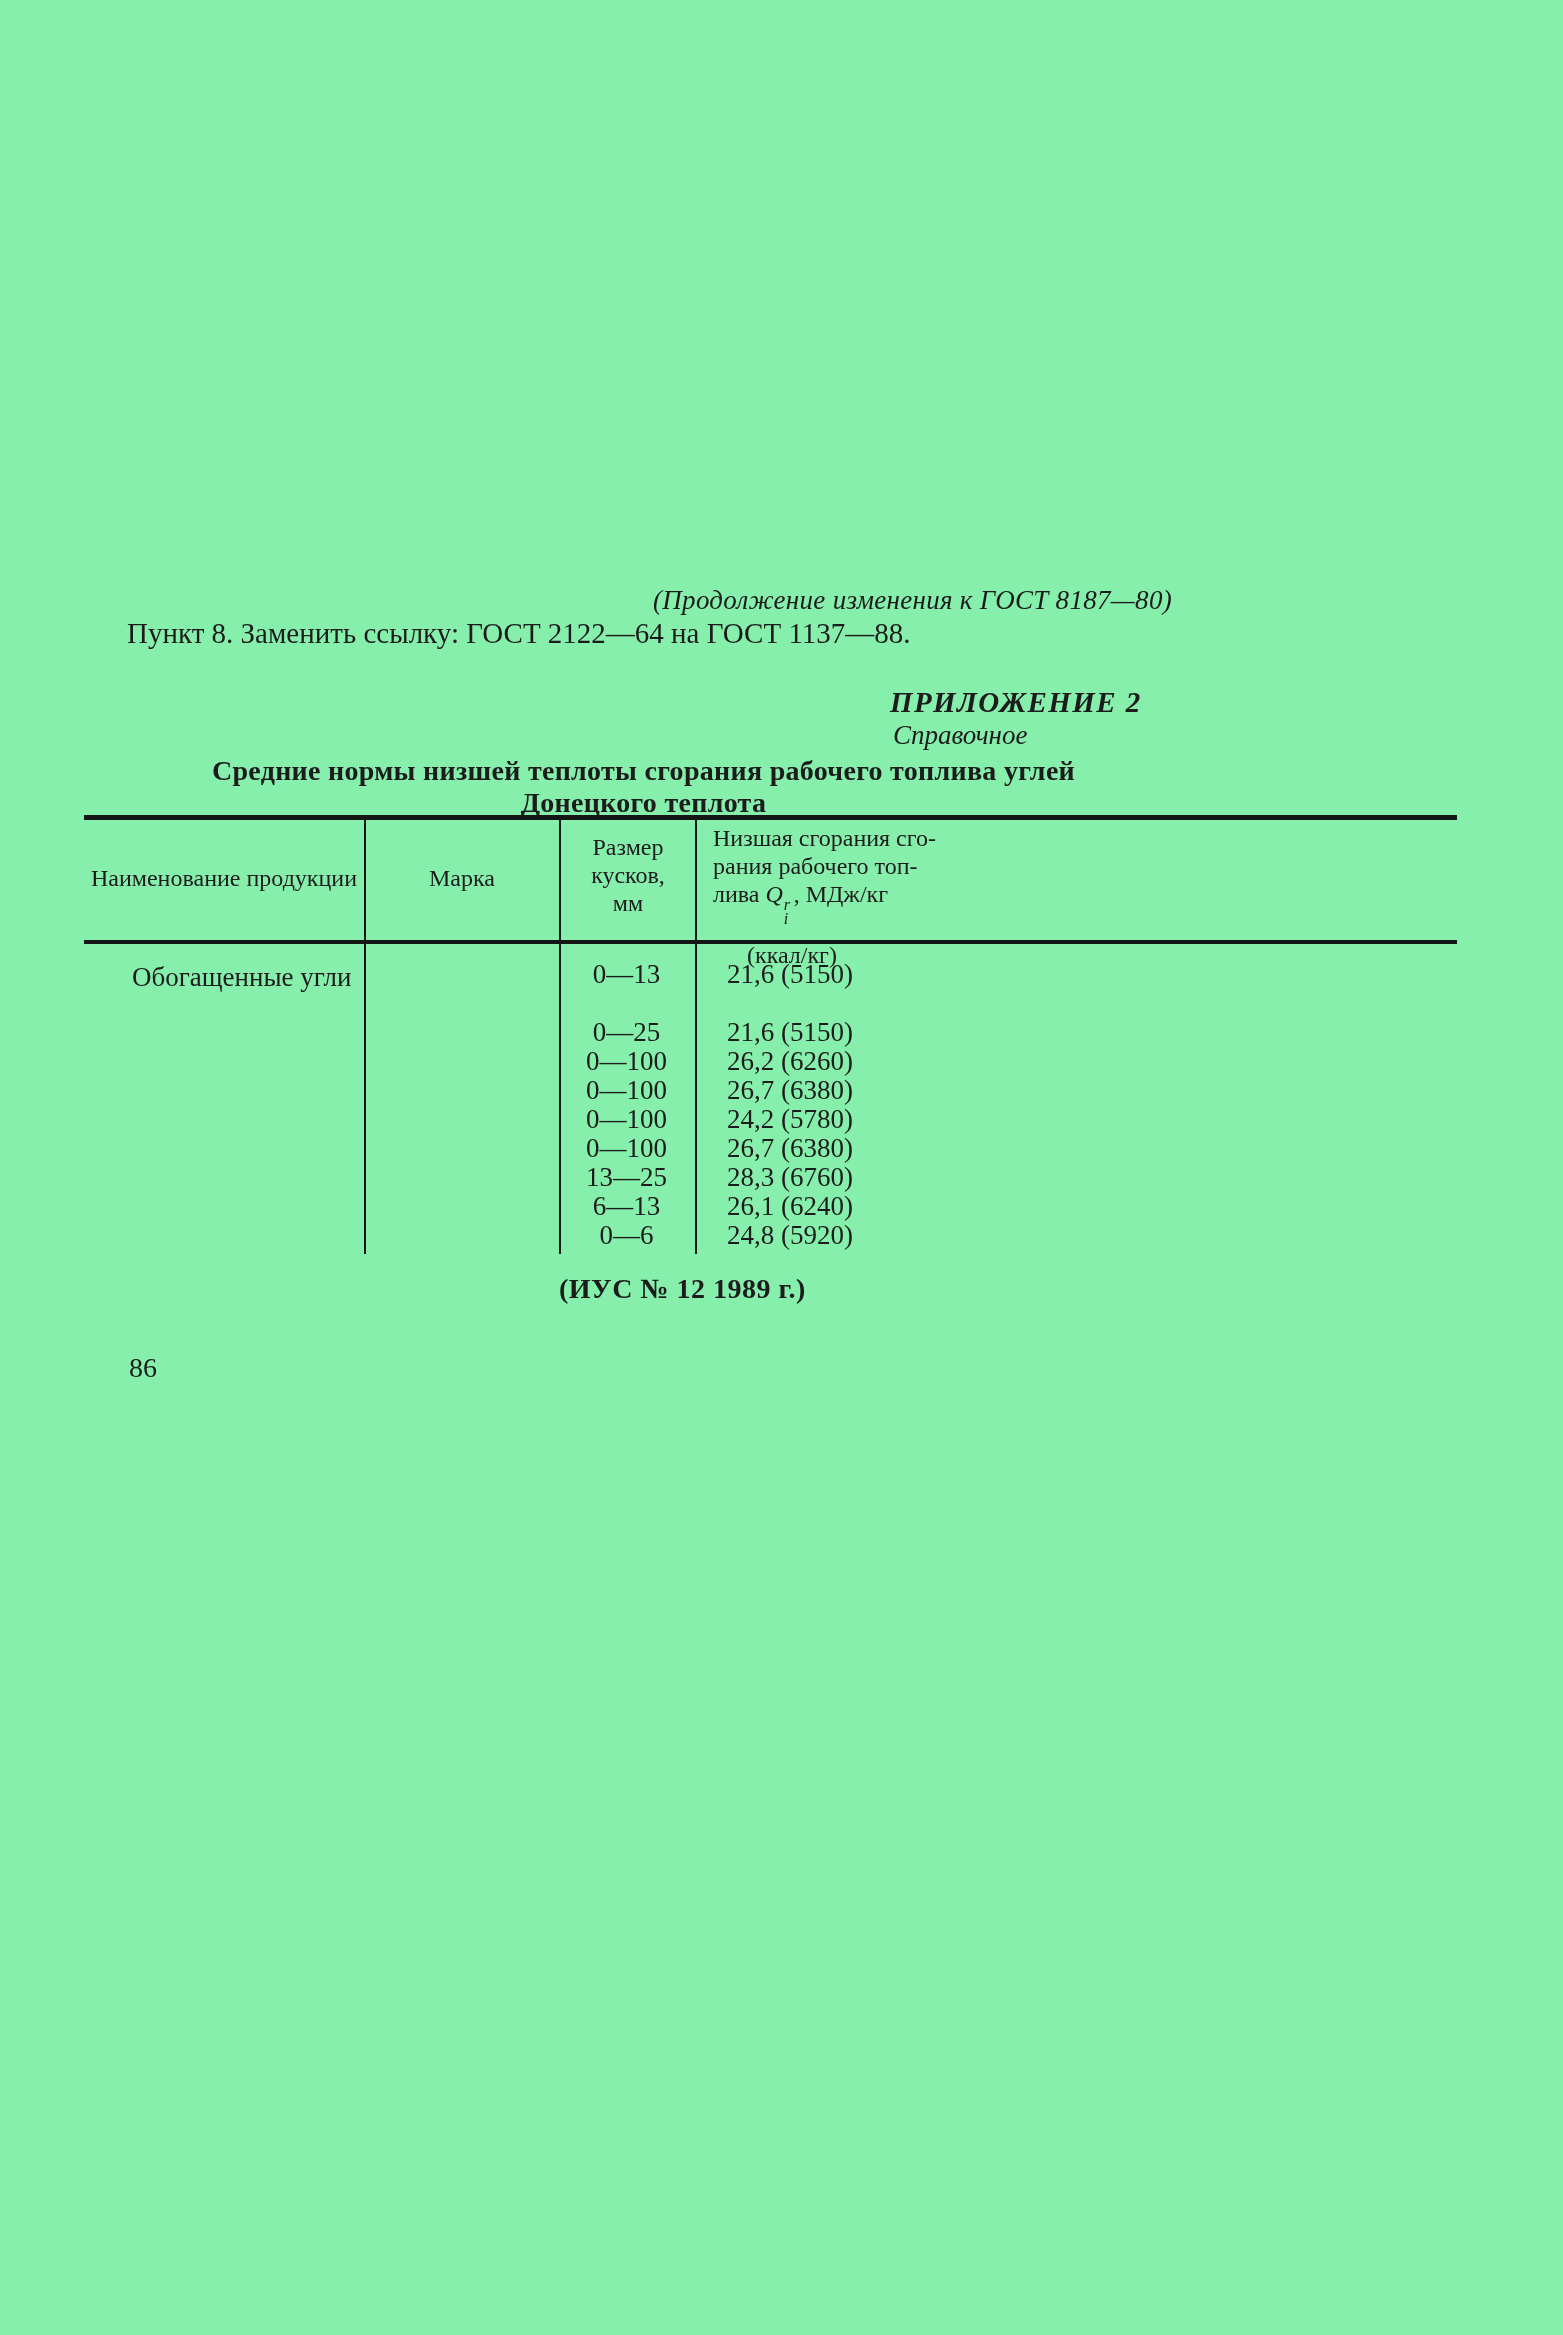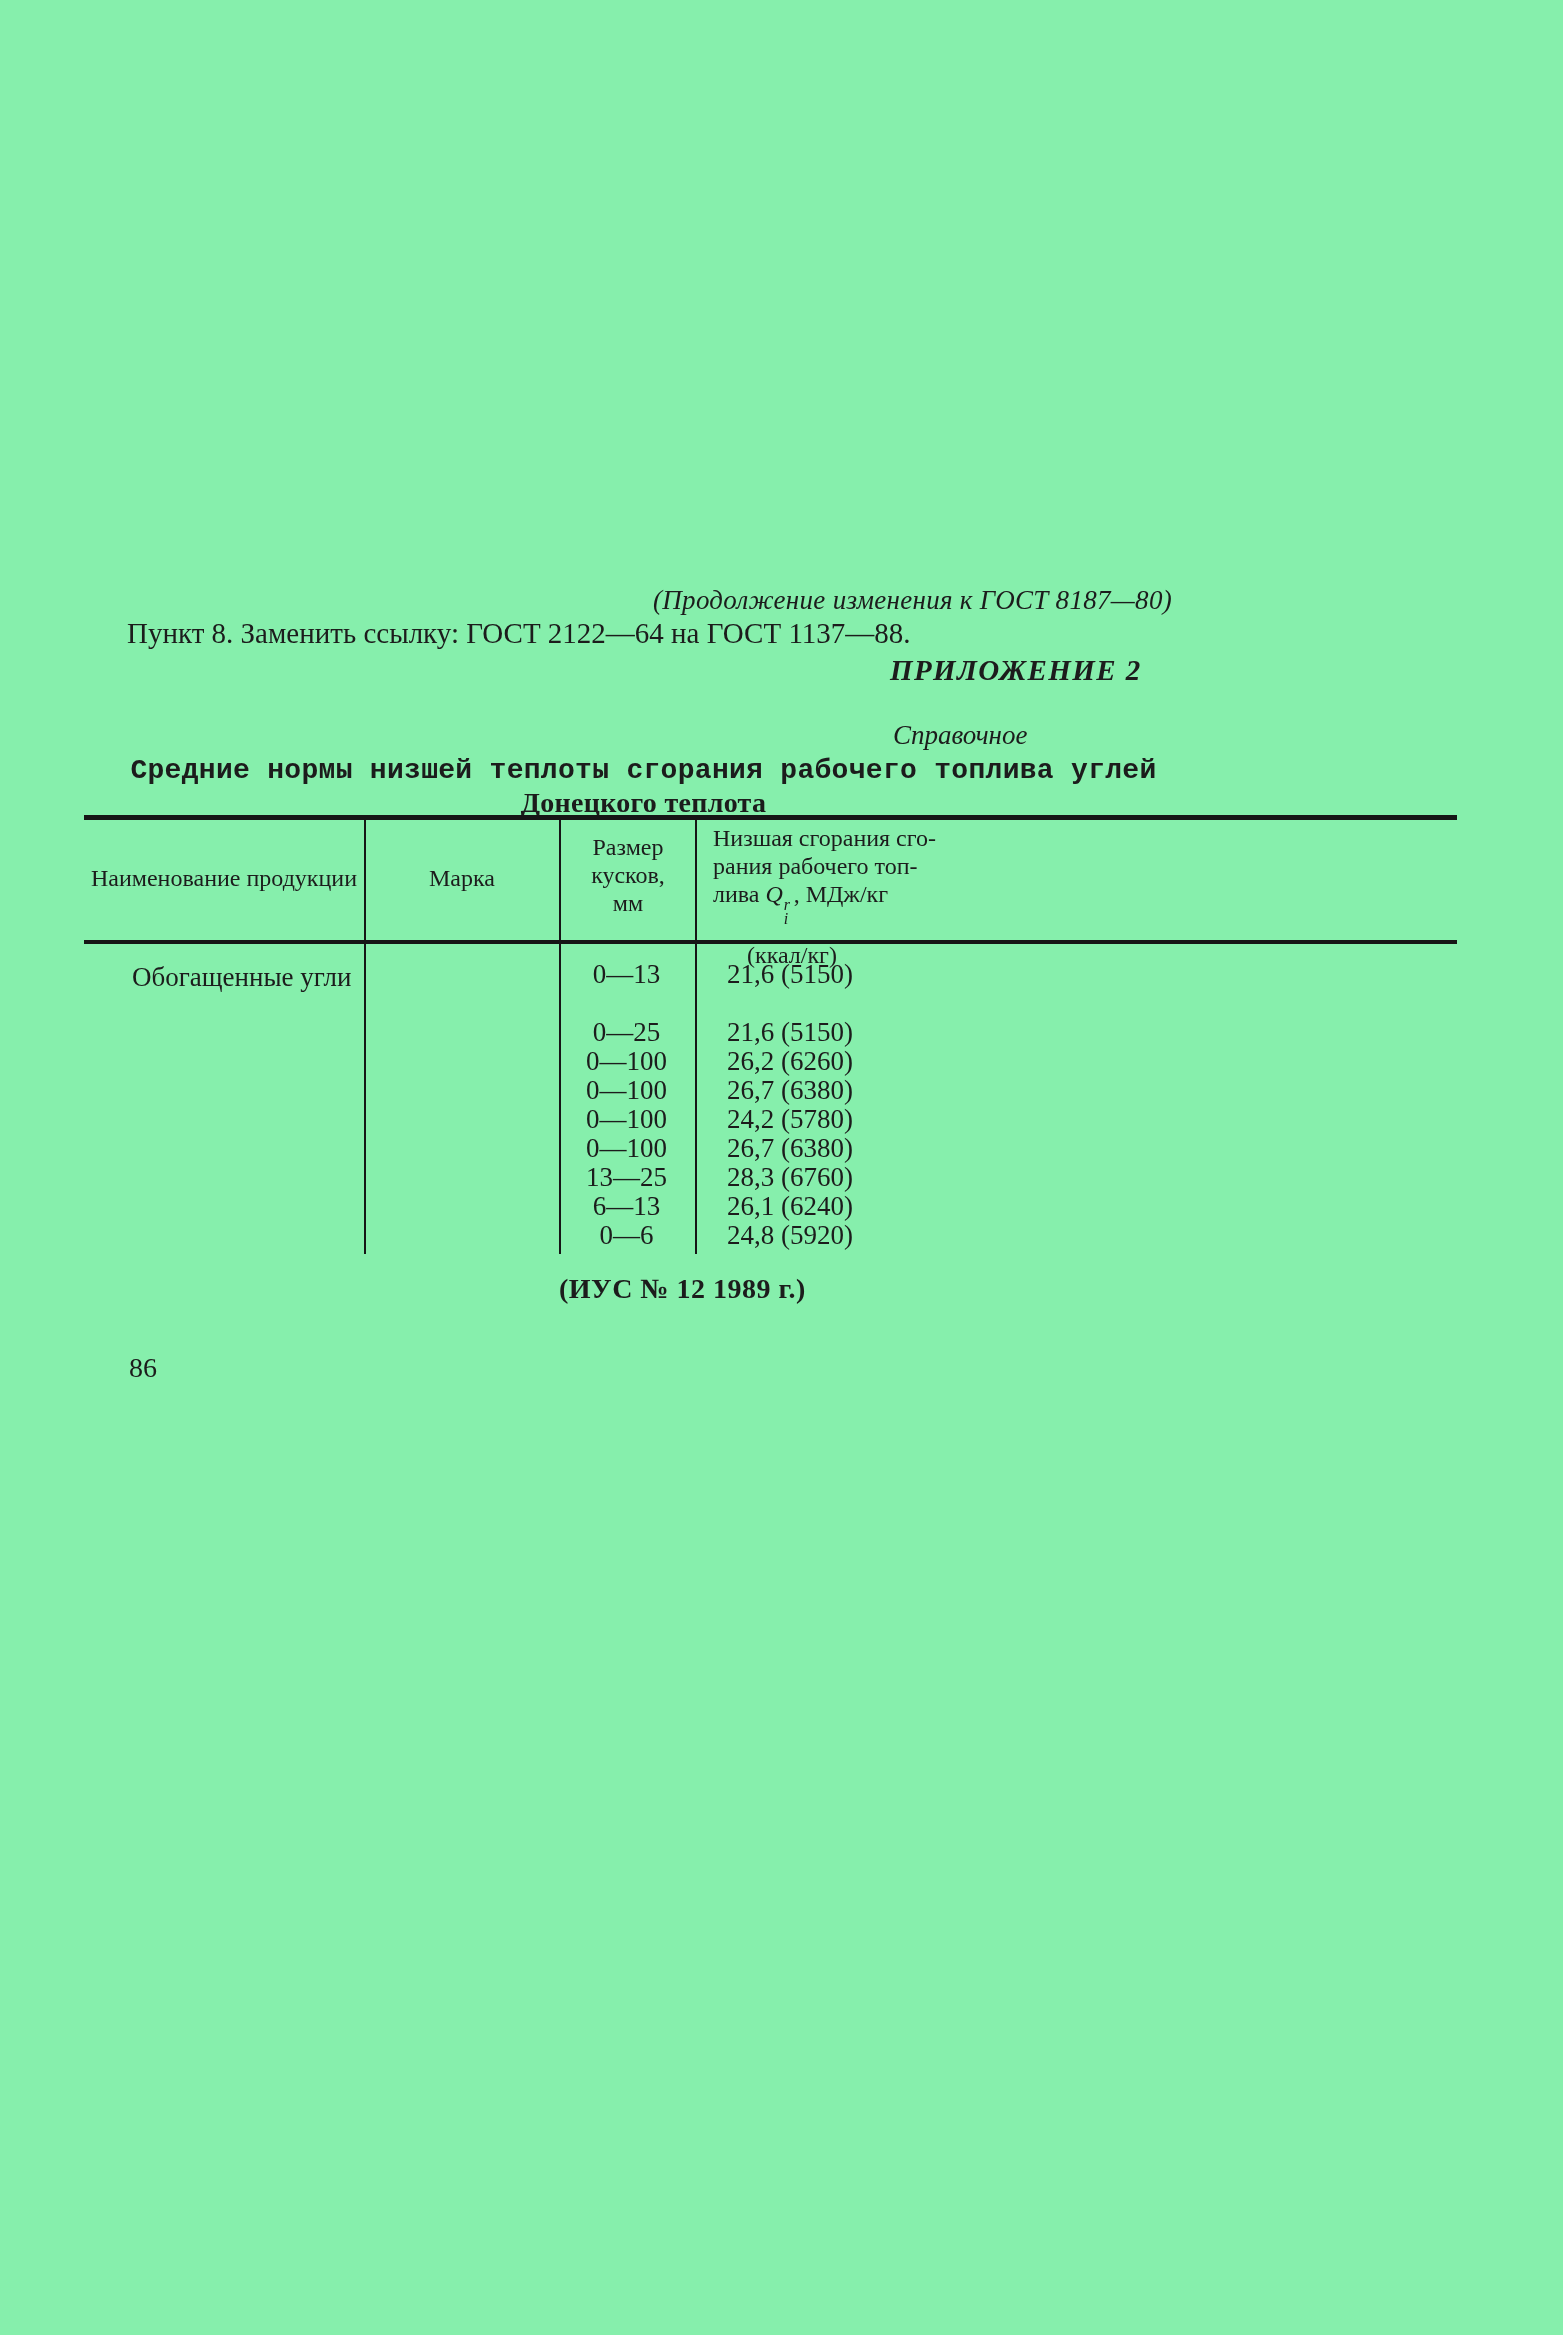--- a/index.html
+++ b/index.html
@@ -17,33 +17,33 @@
   }
 
   .continuation {
     position: absolute; top: 585px; right: 391px;
     font-style: italic; font-size: 27px; letter-spacing: 0.3px;
   }
   .para1 { position: absolute; left: 127px; top: 617px; font-size: 29px; }
   .para2 { position: absolute; left: 121px; top: 647px; font-size: 29px; }
 
   .appendix-title {
-    position: absolute; left: 890px; top: 654px;
+    position: absolute; left: 890px; top: 686px;
     font-weight: bold; font-style: italic; font-size: 29px; letter-spacing: 1.4px;
   }
   .appendix-subtitle {
     position: absolute; left: 893px; top: 720px;
     font-style: italic; font-size: 27px;
   }
 
   .table-title {
     position: absolute; left: 84px; width: 1119px;
     text-align: center; font-weight: bold; font-size: 28px; letter-spacing: 0.3px;
   }
-  .title-line1 { top: 755px; font-family: Liberation Mono, monospace; }
+  .title-line1 { top: 755px; }
   .title-line2 { top: 787px; }
 
   
   .rule { position: absolute; left: 84px; width: 1373px; background: #161616; }
   .rule-top    { top: 815px; height: 4.7px; }
   .rule-header { top: 940px; height: 3.7px; }
   .vline { position: absolute; top: 815px; height: 439px; width: 1.9px; background: #161616; }
   .vline-1 { left: 364px; }
   .vline-2 { left: 559px; }
   .vline-3 { left: 695px; }

